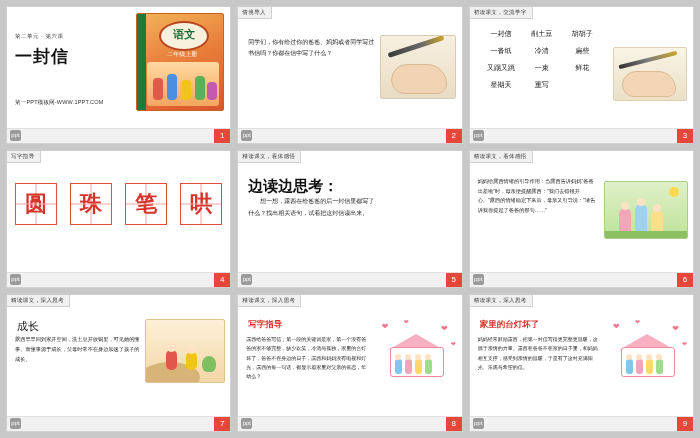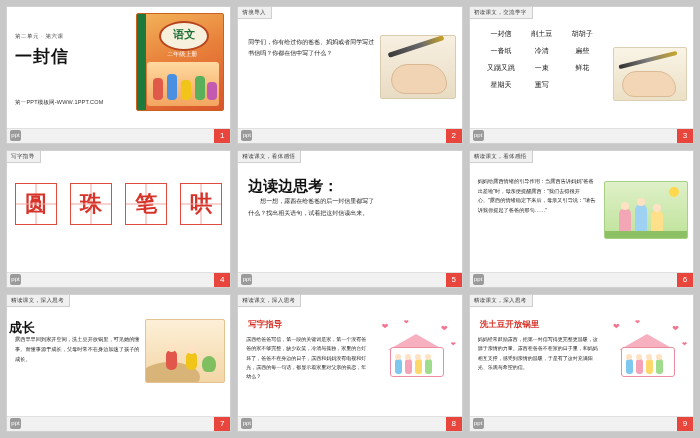--- a/index.html
+++ b/index.html
@@ -160,21 +160,21 @@
   .s6-img .sun{position:absolute;right:8px;top:5px;width:10px;height:10px;border-radius:50%;background:#ffd84d;}
   .s6-img .g1{position:absolute;left:14px;bottom:6px;width:12px;height:24px;border-radius:6px 6px 2px 2px;background:#f3a6b6;}
   .s6-img .g2{position:absolute;left:30px;bottom:6px;width:12px;height:28px;border-radius:6px 6px 2px 2px;background:#9fd1f2;}
   .s6-img .g3{position:absolute;left:46px;bottom:6px;width:12px;height:22px;border-radius:6px 6px 2px 2px;background:#ffe08a;}
   .s6-img .head{position:absolute;width:8px;height:8px;border-radius:50%;background:#ffe2c4;}
   .s6-img .h1{left:16px;bottom:28px;}
   .s6-img .h2{left:32px;bottom:32px;}
   .s6-img .h3{left:48px;bottom:26px;}
   .s6-img .ground{position:absolute;left:0;right:0;bottom:0;height:7px;background:#8cc063;}
   
-  .s7-title{position:absolute;left:2px;top:24px;font-size:13px;font-weight:bold;color:#111;}
+  .s7-title{position:absolute;left:10px;top:24px;font-size:11px;font-weight:normal;color:#111;}
   .s7-body{
     position:absolute;left:8px;top:40px;width:128px;
     font-size:5.2px;line-height:1.9;color:#222;
   }
   .s7-img{
     position:absolute;right:5px;top:24px;width:78px;height:62px;
     background:linear-gradient(180deg,#fdf0d8 0%,#f3d6a6 100%);
     border:1px solid #e2c391;border-radius:2px;overflow:hidden;
   }
   .s7-img .hill{position:absolute;left:-6px;bottom:-10px;width:60px;height:30px;border-radius:50%;background:#d9b478;}
@@ -400,21 +400,21 @@
     </div>
     <div class="footer">
       <div class="logo">ppt</div>
       <div class="num">8</div>
     </div>
   </div>
 
   <div class="slide">
     <div class="slide-body">
       <div class="hdr">精读课文，深入思考</div>
-      <div class="s8-title">洗土豆开放锅里</div>
+      <div class="s8-title">家里的台灯坏了</div>
       <div class="s8-body">妈妈经常鼓励露西，把第一封信写得更完整更温暖，这源于亲情的力量。露西在爸爸不在家的日子里，和妈妈相互支撑，感受到亲情的温暖，于是有了这封充满阳光、乐观与希望的信。</div>
       <div class="s8-img">
         <div class="roof"></div>
         <div class="house"></div>
         <div class="p p1"></div>
         <div class="p p2"></div>
         <div class="p p3"></div>
         <div class="p p4"></div>
         <div class="ph ph1"></div>
         <div class="ph ph2"></div>

